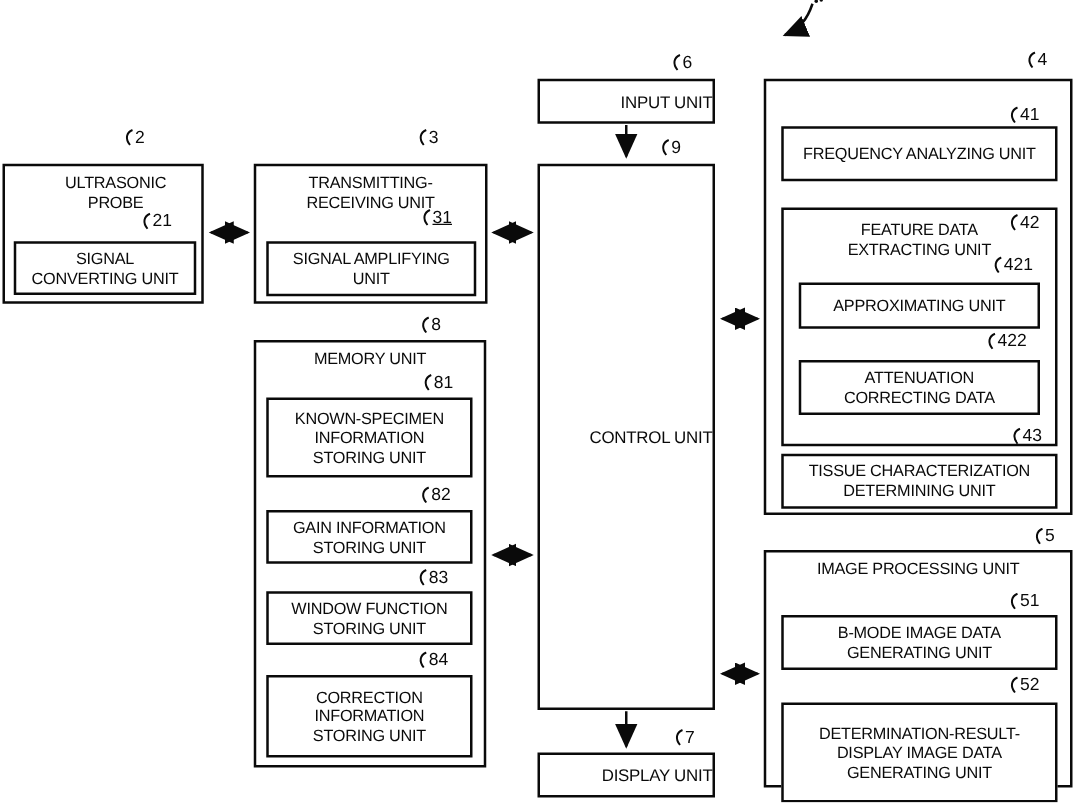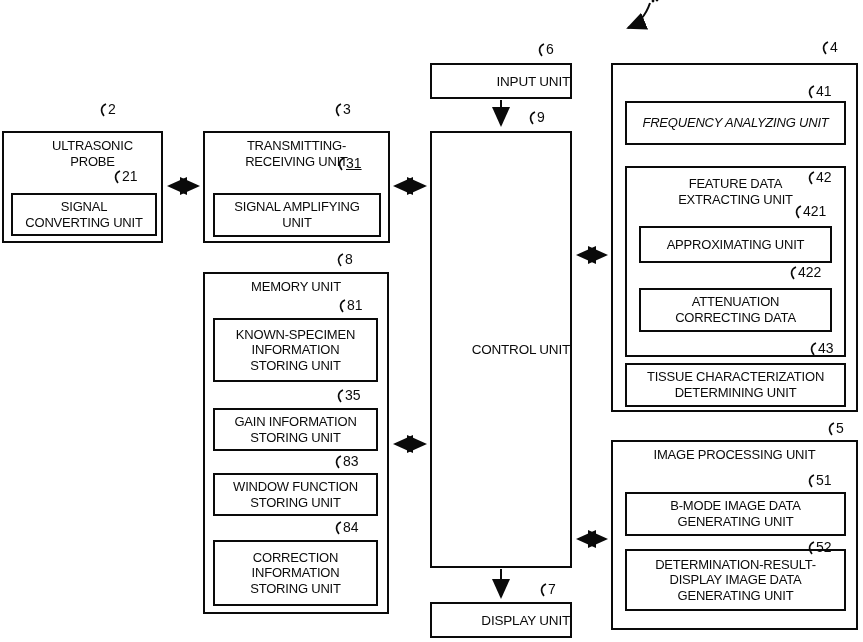--- a/index.html
+++ b/index.html
@@ -78,21 +78,21 @@
 
   <div class="box center-label" style="left:430px;top:131px;width:142px;height:437px;">
     <span>CONTROL UNIT</span>
   </div>
 
   <div class="box center-label" style="left:430px;top:602px;width:142px;height:36px;">
     <span>DISPLAY UNIT</span>
   </div>
 
   <div class="box" style="left:611px;top:63px;width:247px;height:349px;">
-    <div class="box leaf" style="left:12px;top:36px;width:221px;height:44px;font-style:italic;">
+    <div class="box leaf" style="left:12px;top:36px;width:221px;height:44px;">
       <span>FREQUENCY ANALYZING UNIT</span>
     </div>
     <div class="box" style="left:12px;top:101px;width:221px;height:191px;">
       <div class="box-title" style="max-width:140px;padding-top:8px;">FEATURE DATA EXTRACTING UNIT</div>
       <div class="box leaf" style="left:12px;top:58px;width:193px;height:37px;">
         <span>APPROXIMATING UNIT</span>
       </div>
       <div class="box leaf" style="left:12px;top:120px;width:193px;height:44px;">
         <span>ATTENUATION CORRECTING DATA</span>
       </div>
@@ -100,21 +100,21 @@
     <div class="box leaf" style="left:12px;top:298px;width:221px;height:44px;">
       <span>TISSUE CHARACTERIZATION DETERMINING UNIT</span>
     </div>
   </div>
 
   <div class="box" style="left:611px;top:440px;width:247px;height:190px;">
     <div class="box-title">IMAGE PROCESSING UNIT</div>
     <div class="box leaf" style="left:12px;top:50px;width:221px;height:44px;">
       <span>B-MODE IMAGE DATA GENERATING UNIT</span>
     </div>
-    <div class="box leaf" style="left:12px;top:107px;width:221px;height:62px;">
+    <div class="box leaf" style="left:12px;top:120px;width:221px;height:80px;">
       <span>DETERMINATION-RESULT-DISPLAY IMAGE DATA GENERATING UNIT</span>
     </div>
   </div>
 
   <div class="box" style="left:203px;top:272px;width:186px;height:342px;">
     <div class="box-title">MEMORY UNIT</div>
     <div class="box leaf" style="left:8px;top:44px;width:165px;height:64px;">
       <span>KNOWN-SPECIMEN INFORMATION STORING UNIT</span>
     </div>
     <div class="box leaf" style="left:8px;top:134px;width:165px;height:43px;">
@@ -139,21 +139,21 @@
         <path d="M8,1 C3,3 2,8 6,13" fill="none" stroke="#0a0a0a" stroke-width="1.6"></path>
       </svg>
     <span>21</span>
   </div>
   <div class="ref" style="left:333px;top:102px;">
     <svg width="9" height="14">
         <path d="M8,1 C3,3 2,8 6,13" fill="none" stroke="#0a0a0a" stroke-width="1.6"></path>
       </svg>
     <span>3</span>
   </div>
-  <div class="ref" style="left:336px;top:156px;text-decoration:underline;">
+  <div class="ref" style="left:336px;top:166px;text-decoration:underline;">
     <svg width="9" height="14">
         <path d="M8,1 C3,3 2,8 6,13" fill="none" stroke="#0a0a0a" stroke-width="1.6"></path>
       </svg>
     <span>31</span>
   </div>
   <div class="ref" style="left:536px;top:42px;">
     <svg width="9" height="14">
         <path d="M8,1 C3,3 2,8 6,13" fill="none" stroke="#0a0a0a" stroke-width="1.6"></path>
       </svg>
     <span>6</span>
@@ -233,21 +233,21 @@
   <div class="ref" style="left:337px;top:298px;">
     <svg width="9" height="14">
         <path d="M8,1 C3,3 2,8 6,13" fill="none" stroke="#0a0a0a" stroke-width="1.6"></path>
       </svg>
     <span>81</span>
   </div>
   <div class="ref" style="left:335px;top:388px;">
     <svg width="9" height="14">
         <path d="M8,1 C3,3 2,8 6,13" fill="none" stroke="#0a0a0a" stroke-width="1.6"></path>
       </svg>
-    <span>35</span>
+    <span>82</span>
   </div>
   <div class="ref" style="left:333px;top:454px;">
     <svg width="9" height="14">
         <path d="M8,1 C3,3 2,8 6,13" fill="none" stroke="#0a0a0a" stroke-width="1.6"></path>
       </svg>
     <span>83</span>
   </div>
   <div class="ref" style="left:333px;top:520px;">
     <svg width="9" height="14">
         <path d="M8,1 C3,3 2,8 6,13" fill="none" stroke="#0a0a0a" stroke-width="1.6"></path>

